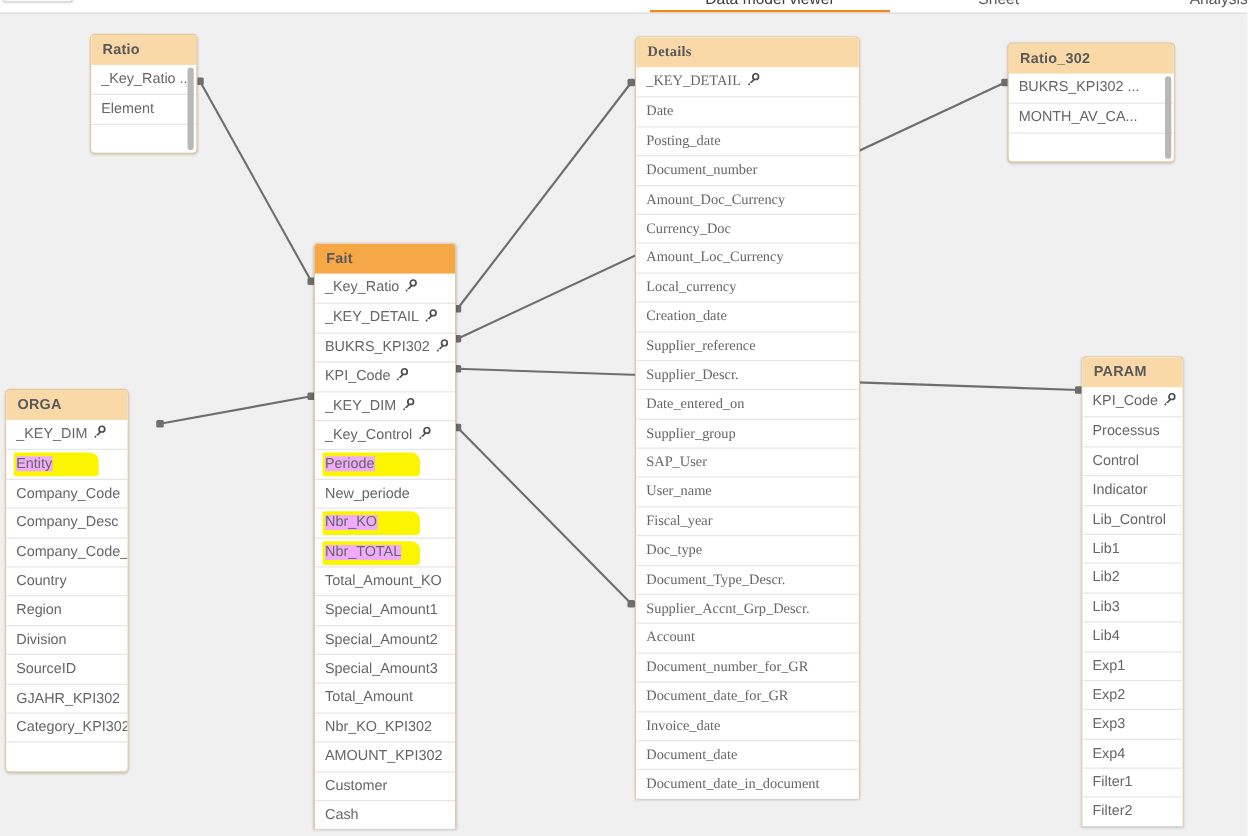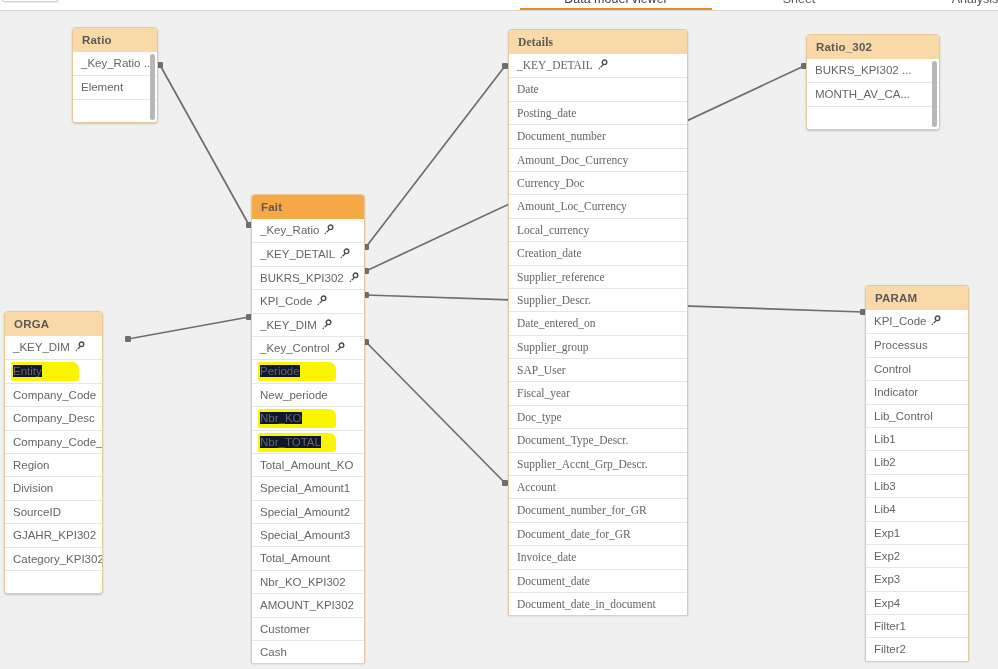--- a/index.html
+++ b/index.html
@@ -105,21 +105,21 @@
     color: #666666;
     background: #ffffff;
     border-top: 1px solid #e6e6e6;
     white-space: nowrap;
     overflow: hidden;
   }
   .row:first-child { border-top: none; }
   .row.empty { color: transparent; }
   .row .lbl { position: relative; z-index: 2; }
   .row.hl .lbl {
-    background: #0f172a;
+    background: #f0abfc;
     box-shadow: 0 0 0 1.5px #fbf500;
   }
   .row.hl::after {
     content: "";
     position: absolute;
     z-index: 1;
     left: 6px; top: 2px;
     width: 70%; height: 19px;
     background: #fbf500;
     border-radius: 2px 7px 3px 2px;
@@ -210,20 +210,21 @@
           <div class="row"><span class="lbl">Amount_Doc_Currency</span></div>
           <div class="row"><span class="lbl">Currency_Doc</span></div>
           <div class="row"><span class="lbl">Amount_Loc_Currency</span></div>
           <div class="row"><span class="lbl">Local_currency</span></div>
           <div class="row"><span class="lbl">Creation_date</span></div>
           <div class="row"><span class="lbl">Supplier_reference</span></div>
           <div class="row"><span class="lbl">Supplier_Descr.</span></div>
           <div class="row"><span class="lbl">Date_entered_on</span></div>
           <div class="row"><span class="lbl">Supplier_group</span></div>
           <div class="row"><span class="lbl">SAP_User</span></div>
+          <div class="row"><span class="lbl">User_name</span></div>
           <div class="row"><span class="lbl">Fiscal_year</span></div>
           <div class="row"><span class="lbl">Doc_type</span></div>
           <div class="row"><span class="lbl">Document_Type_Descr.</span></div>
           <div class="row"><span class="lbl">Supplier_Accnt_Grp_Descr.</span></div>
           <div class="row"><span class="lbl">Account</span></div>
           <div class="row"><span class="lbl">Document_number_for_GR</span></div>
           <div class="row"><span class="lbl">Document_date_for_GR</span></div>
           <div class="row"><span class="lbl">Invoice_date</span></div>
           <div class="row"><span class="lbl">Document_date</span></div>
           <div class="row"><span class="lbl">Document_date_in_document</span></div>
@@ -289,29 +290,30 @@
           <div class="row"><span class="lbl">_KEY_DIM</span><span class="key"><svg viewBox="0 0 12 12" width="11" height="11">
                 <g fill="#4d4d4d">
                   <circle cx="8.2" cy="3.6" r="2.5" fill="none" stroke="#4d4d4d" stroke-width="1.5"></circle>
                   <path d="M6.5 5.4 L1.4 10.5 L2.6 11.3 L3.4 10.2 L2.8 9.6 L3.9 8.7 L4.6 9.3 L7.6 6.4 Z"></path>
                 </g>
               </svg></span></div>
           <div class="row hl"><span class="lbl">Entity</span></div>
           <div class="row"><span class="lbl">Company_Code</span></div>
           <div class="row"><span class="lbl">Company_Desc</span></div>
           <div class="row"><span class="lbl">Company_Code_Desc</span></div>
+          <div class="row"><span class="lbl">Country</span></div>
           <div class="row"><span class="lbl">Region</span></div>
           <div class="row"><span class="lbl">Division</span></div>
           <div class="row"><span class="lbl">SourceID</span></div>
           <div class="row"><span class="lbl">GJAHR_KPI302</span></div>
           <div class="row"><span class="lbl">Category_KPI302</span></div>
           <div class="row empty"><span class="lbl"></span></div>
         </div>
       </div>
-      <div class="tbl clipped" style="left: 865px; top: 271px; width: 104px;">
+      <div class="tbl clipped" style="left: 865px; top: 271px; width: 82px;">
         <div class="tbl-head">PARAM</div>
         <div class="tbl-body">
           <div class="row"><span class="lbl">KPI_Code</span><span class="key"><svg viewBox="0 0 12 12" width="11" height="11">
                 <g fill="#4d4d4d">
                   <circle cx="8.2" cy="3.6" r="2.5" fill="none" stroke="#4d4d4d" stroke-width="1.5"></circle>
                   <path d="M6.5 5.4 L1.4 10.5 L2.6 11.3 L3.4 10.2 L2.8 9.6 L3.9 8.7 L4.6 9.3 L7.6 6.4 Z"></path>
                 </g>
               </svg></span></div>
           <div class="row"><span class="lbl">Processus</span></div>
           <div class="row"><span class="lbl">Control</span></div>

